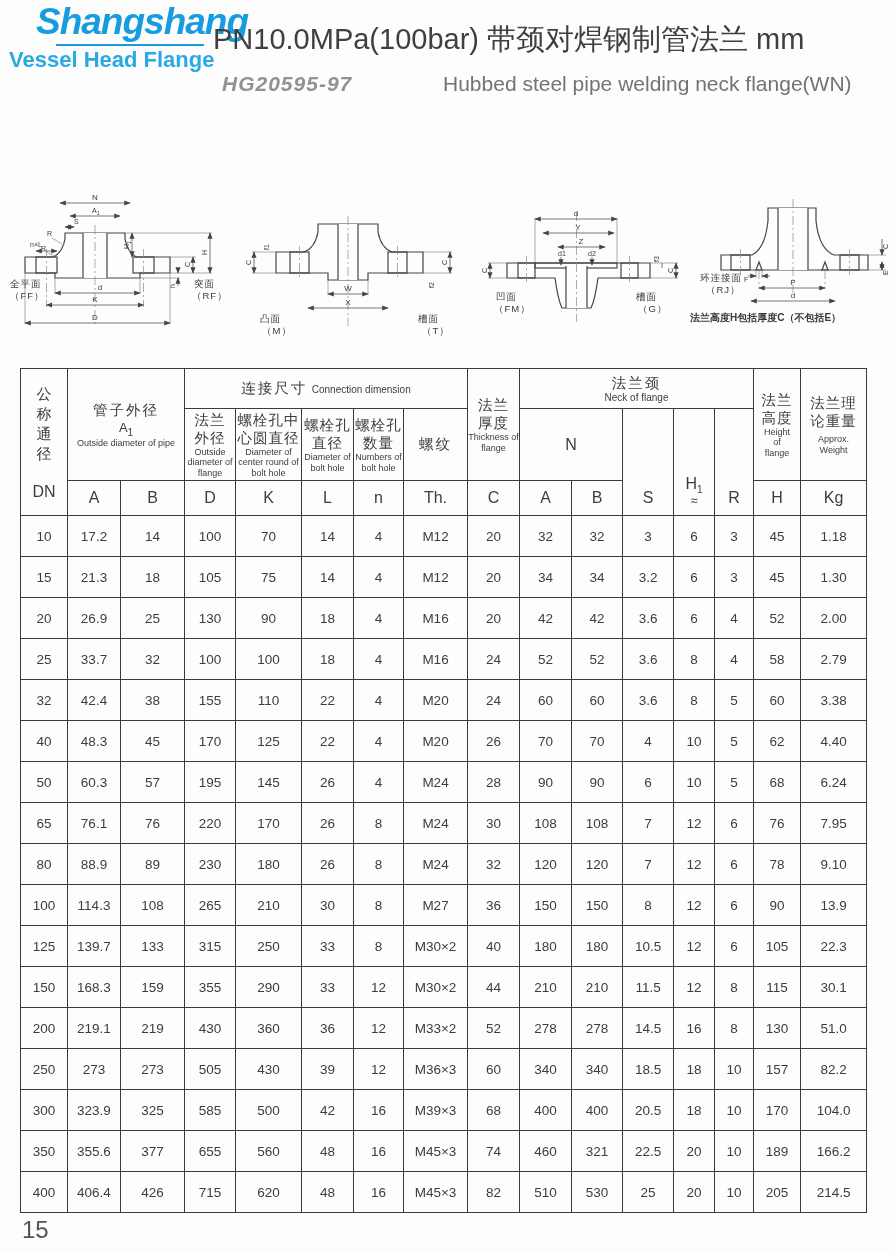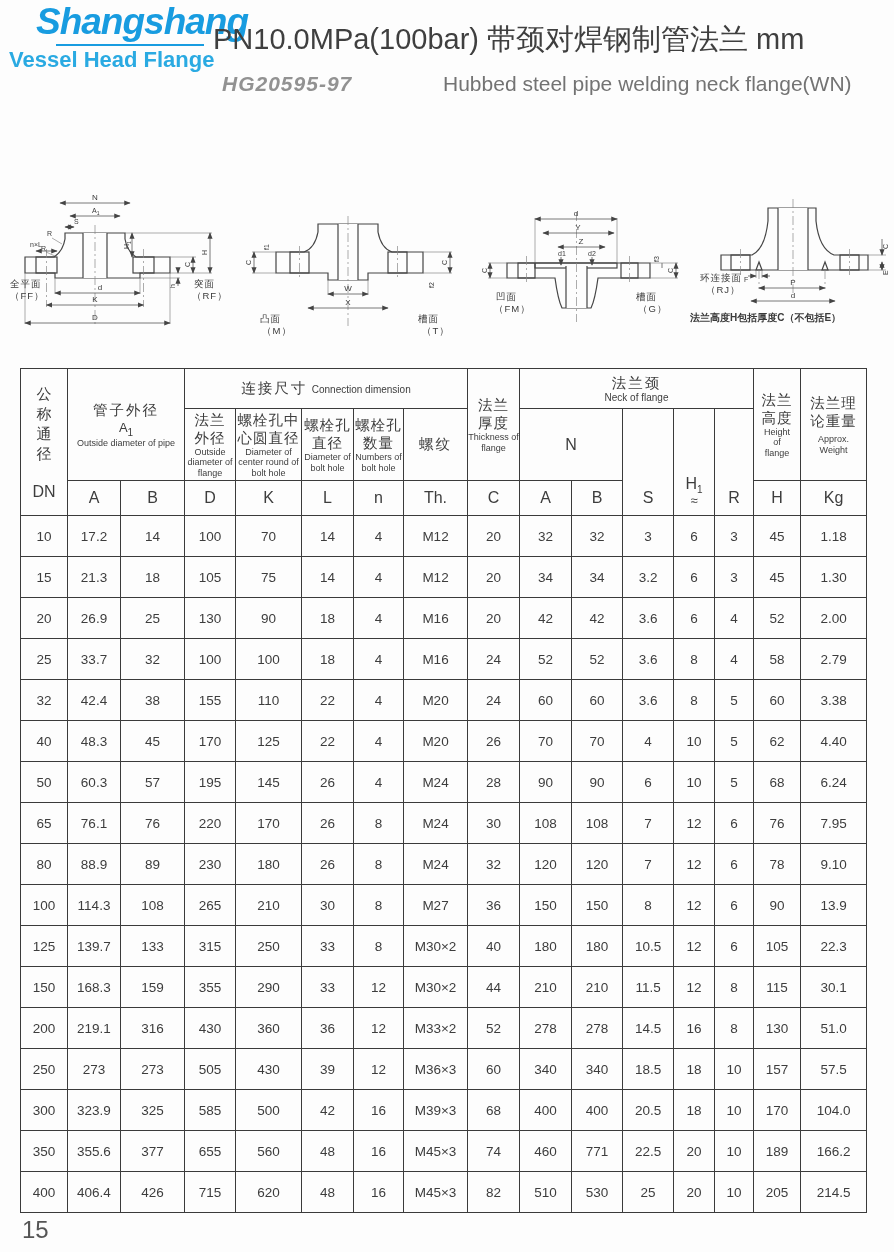--- a/index.html
+++ b/index.html
@@ -594,21 +594,21 @@
           <td>210</td>
           <td>11.5</td>
           <td>12</td>
           <td>8</td>
           <td>115</td>
           <td>30.1</td>
         </tr>
         <tr>
           <td>200</td>
           <td>219.1</td>
-          <td>316</td>
+          <td>219</td>
           <td>430</td>
           <td>360</td>
           <td>36</td>
           <td>12</td>
           <td>M33×2</td>
           <td>52</td>
           <td>278</td>
           <td>278</td>
           <td>14.5</td>
           <td>16</td>
@@ -625,21 +625,21 @@
           <td>39</td>
           <td>12</td>
           <td>M36×3</td>
           <td>60</td>
           <td>340</td>
           <td>340</td>
           <td>18.5</td>
           <td>18</td>
           <td>10</td>
           <td>157</td>
-          <td>57.5</td>
+          <td>82.2</td>
         </tr>
         <tr>
           <td>300</td>
           <td>323.9</td>
           <td>325</td>
           <td>585</td>
           <td>500</td>
           <td>42</td>
           <td>16</td>
           <td>M39×3</td>
@@ -656,21 +656,21 @@
           <td>350</td>
           <td>355.6</td>
           <td>377</td>
           <td>655</td>
           <td>560</td>
           <td>48</td>
           <td>16</td>
           <td>M45×3</td>
           <td>74</td>
           <td>460</td>
-          <td>771</td>
+          <td>321</td>
           <td>22.5</td>
           <td>20</td>
           <td>10</td>
           <td>189</td>
           <td>166.2</td>
         </tr>
         <tr>
           <td>400</td>
           <td>406.4</td>
           <td>426</td>

